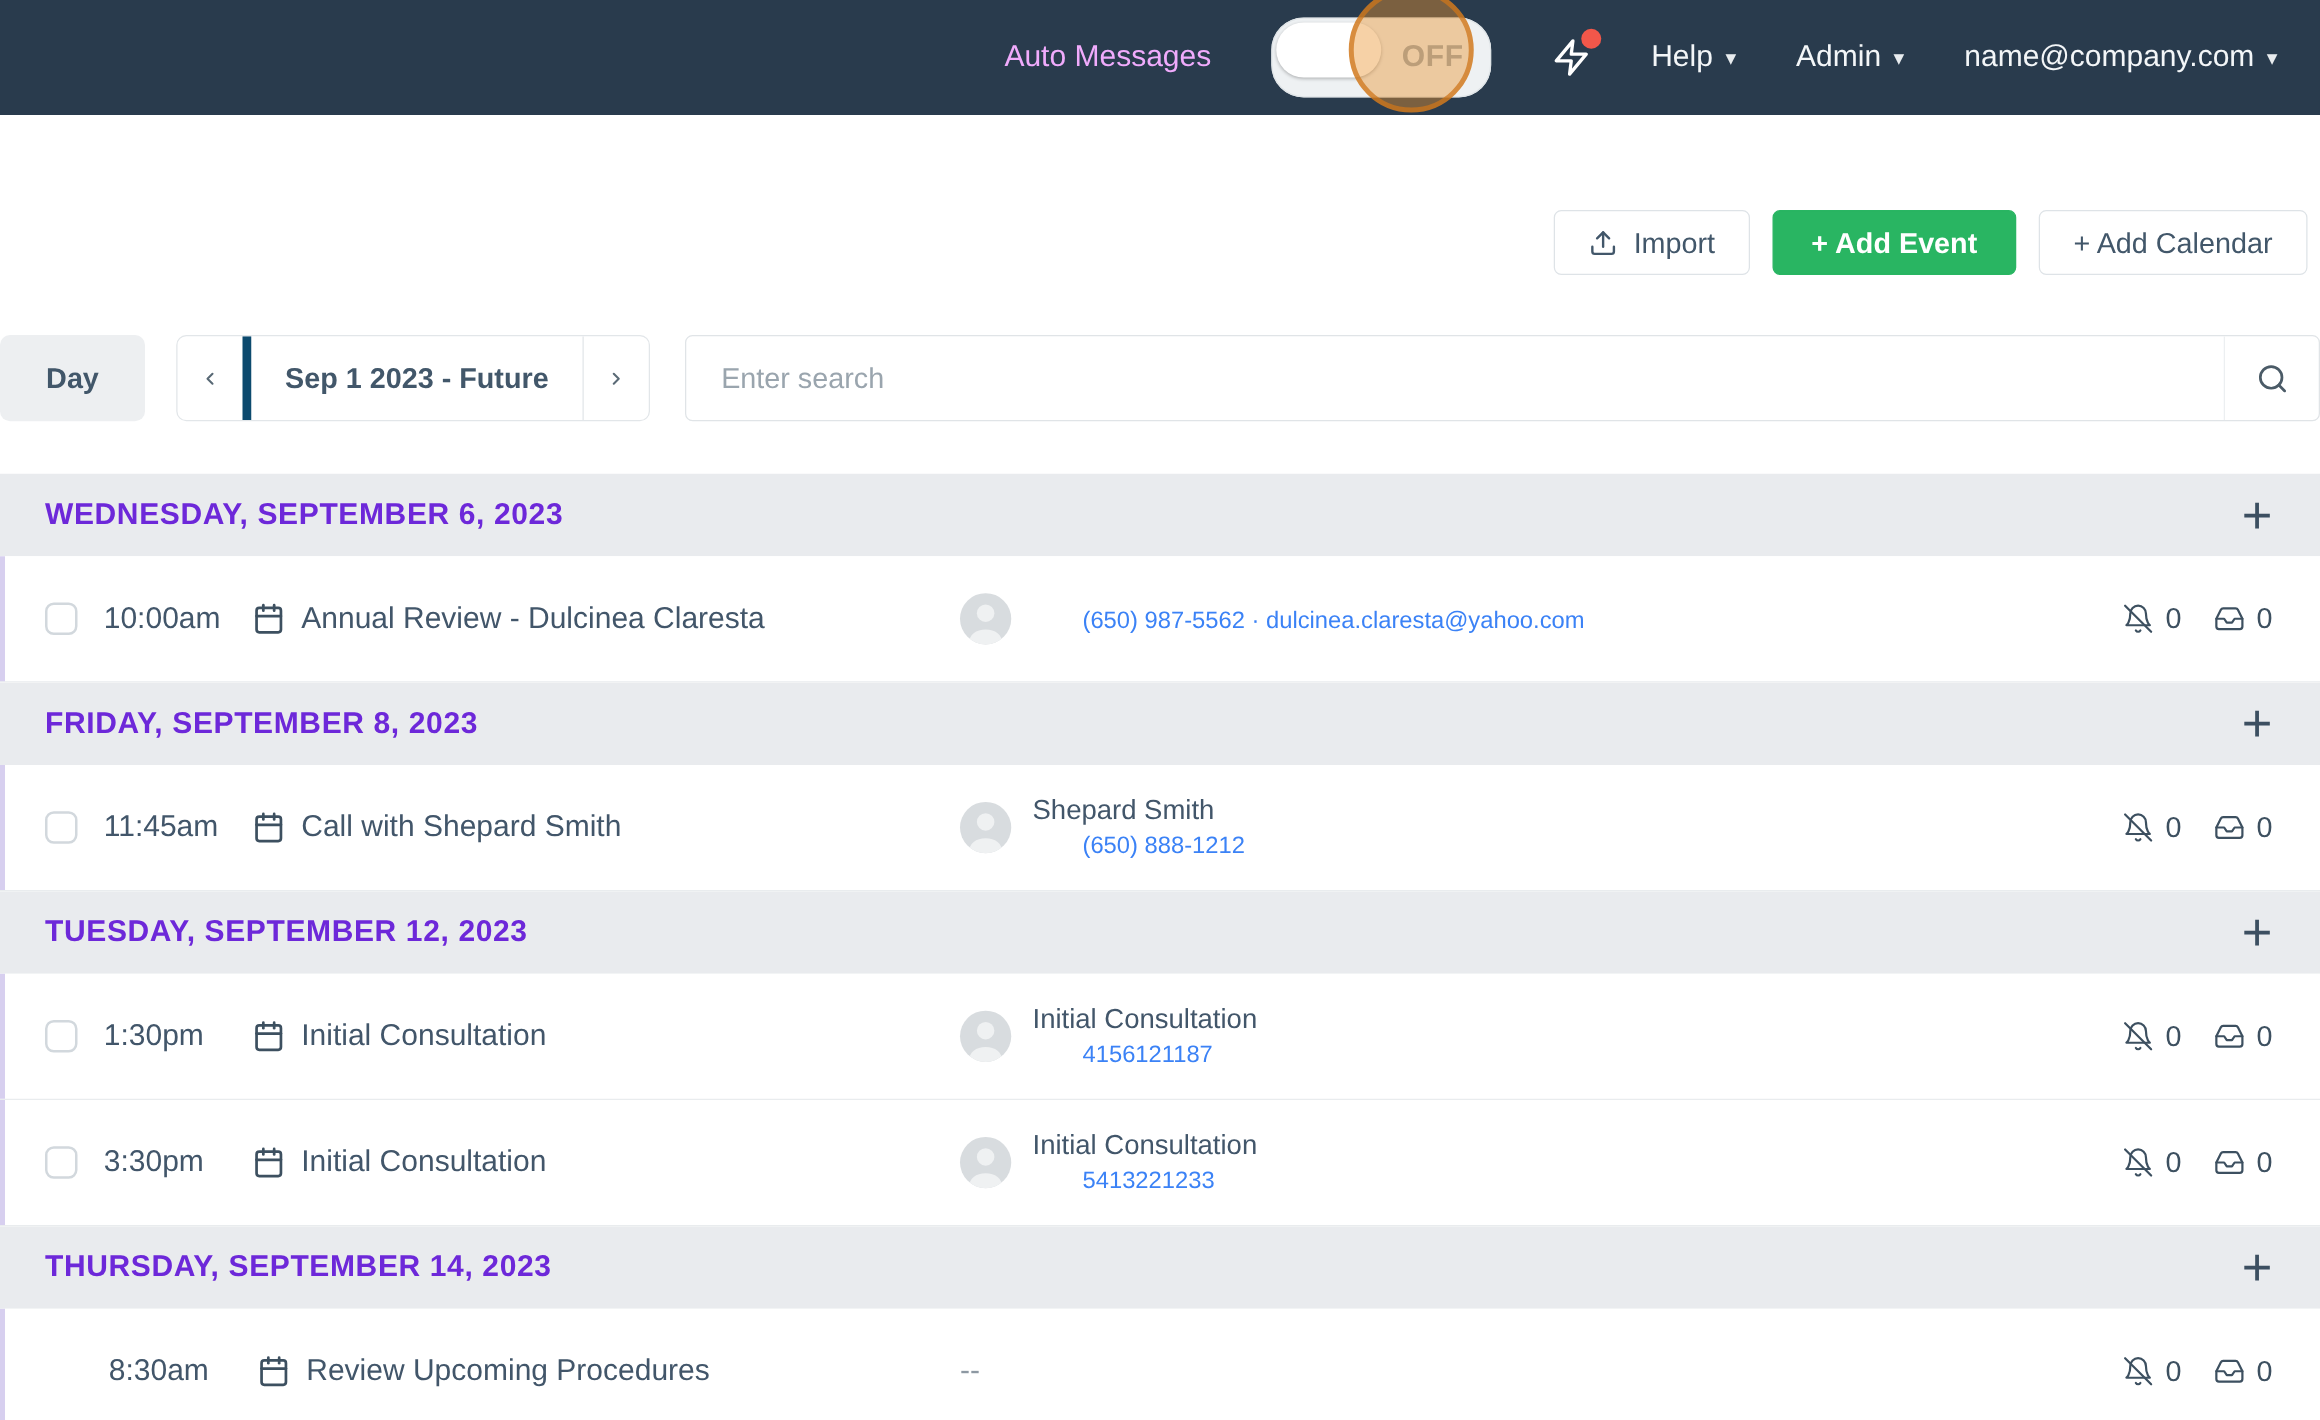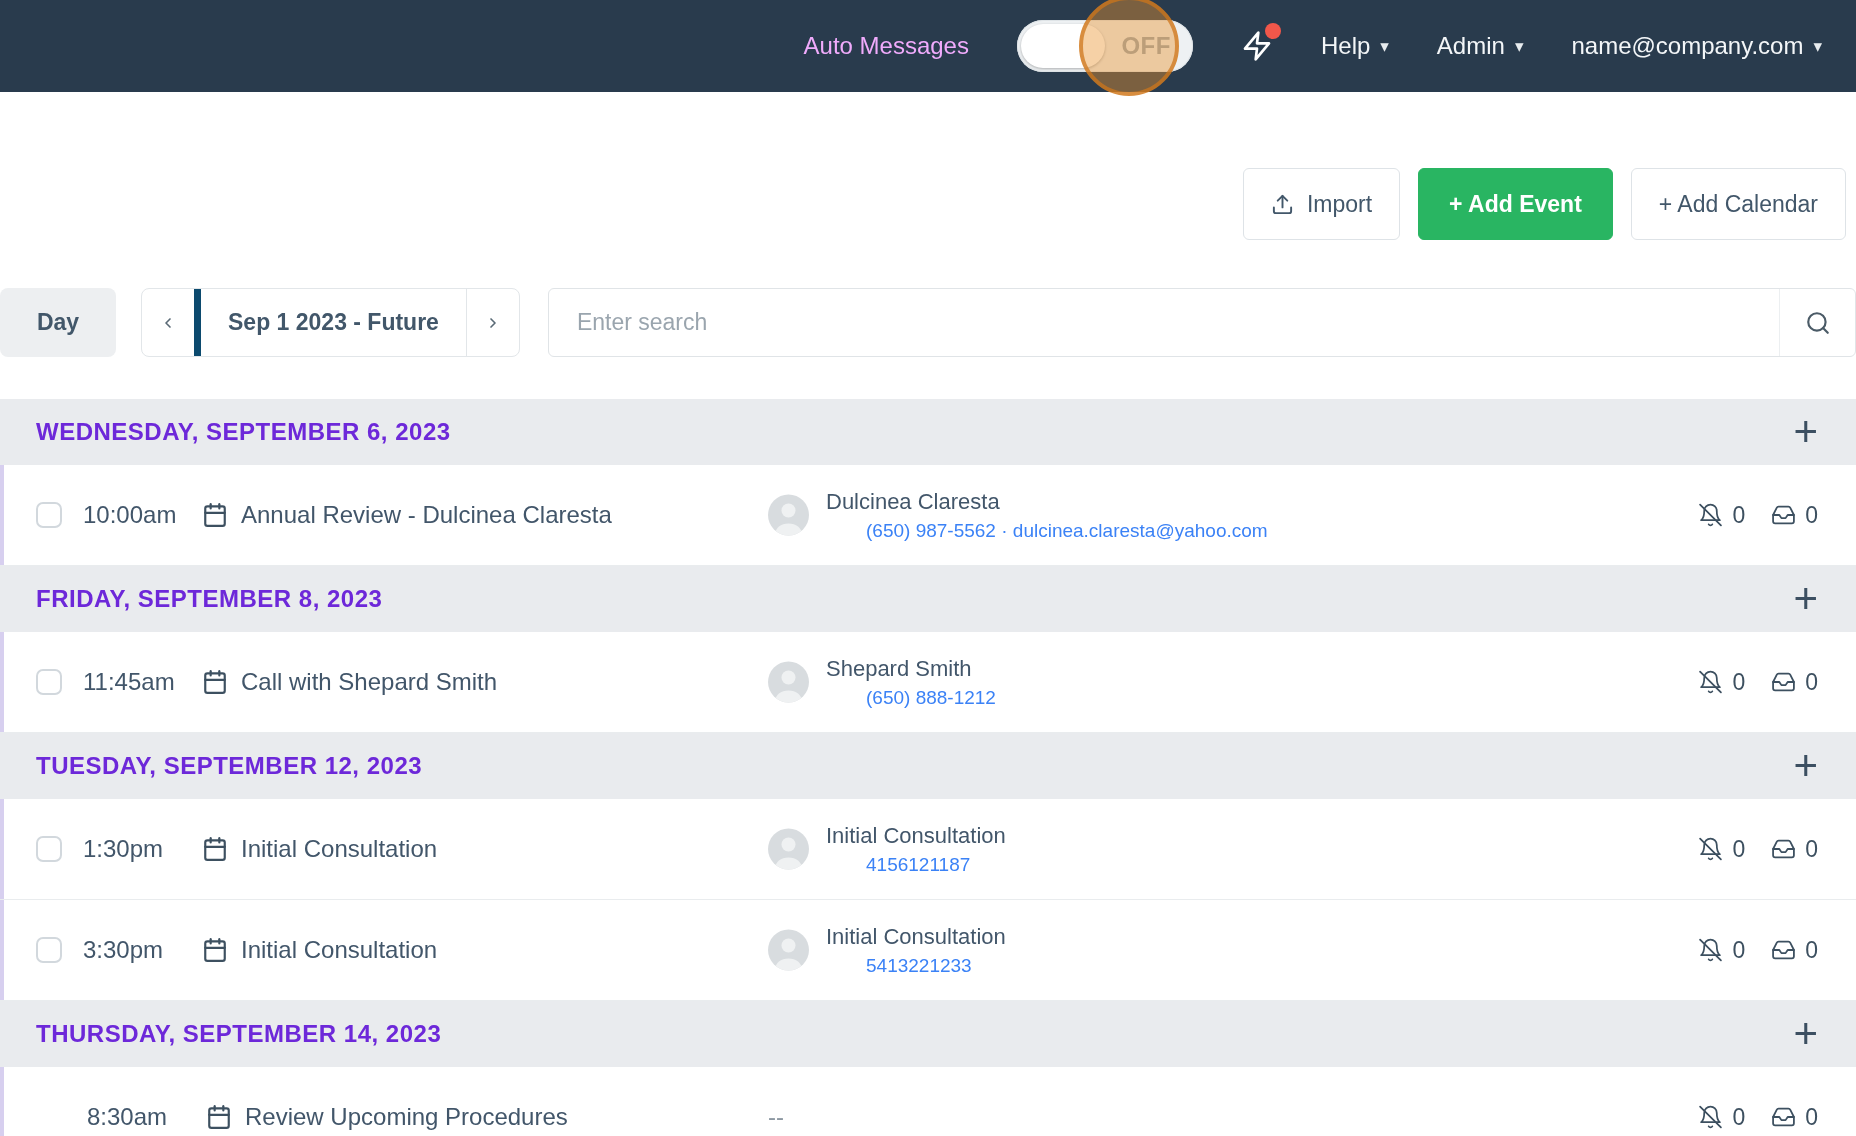--- a/index.html
+++ b/index.html
@@ -15,38 +15,38 @@
   body{
     width:1856px;height:1136px;overflow:hidden;background:#fff;
     font-family:"Liberation Sans", sans-serif;color:#42566a;
   }
   
   .topbar{
     height:92px;background:var(--topbar-bg);display:flex;align-items:center;
     justify-content:flex-end;padding-right:34px;gap:48px;
   }
   .tb-label{color:#f0abfc;font-size:24px;}
-  .toggle{position:relative;width:176px;height:52px;background:#eef1f3;border-radius:26px;
+  .toggle{position:relative;width:176px;height:64px;background:#eef1f3;border-radius:26px;
     box-shadow:inset 0 0 0 1px #dfe4e7;cursor:pointer;flex:none;}
   .toggle .knob{position:absolute;left:4px;top:4px;width:84px;height:44px;background:#fff;
     border-radius:22px;box-shadow:0 1px 3px rgba(0,0,0,.28);}
   .toggle .state{position:absolute;right:22px;top:50%;transform:translateY(-50%);
     color:#9aa6b0;font-weight:700;font-size:24px;letter-spacing:.5px;}
   .click-highlight{position:absolute;width:100px;height:100px;left:62px;top:-24px;border-radius:50%;
     background:rgba(233,148,48,.5);border:4px solid var(--highlight-orange);
     opacity:.85;pointer-events:none;}
   .zap-wrap{position:relative;cursor:pointer;display:flex;align-items:center;}
   .zap-dot{position:absolute;top:-7px;right:-8px;width:16px;height:16px;border-radius:50%;
     background:var(--notification-red);}
   .menu-item{display:flex;align-items:center;gap:10px;color:#f3f6f8;font-size:24px;cursor:pointer;}
   .caret{font-size:17px;line-height:1;opacity:.95;}
   
   .toolbar-row{display:flex;justify-content:flex-end;align-items:center;gap:18px;
     padding:76px 10px 0 0;}
-  .btn{height:72px;display:flex;align-items:center;gap:13px;padding:0 27px;background:#fff;
+  .btn{height:52px;display:flex;align-items:center;gap:13px;padding:0 27px;background:#fff;
     border:1px solid #dee3e7;border-radius:6px;color:#42576a;font-size:23px;cursor:pointer;}
   .btn-green{background:var(--add-event-green);border:1px solid var(--add-event-green);
     color:#fff;padding:0 30px;font-weight:700;}
   
   .filter-row{display:flex;align-items:center;margin-top:48px;}
   .day-btn{width:116px;height:69px;background:#edeff1;border-radius:8px;display:flex;
     align-items:center;justify-content:center;font-size:23px;font-weight:700;color:#42576a;
     cursor:pointer;flex:none;}
   .date-nav{display:flex;align-items:stretch;height:69px;margin-left:25px;background:#fff;
     border:1px solid #e2e6e9;border-radius:8px;overflow:hidden;flex:none;}
@@ -201,21 +201,20 @@
       </span>
       <span class="ev-title">Annual Review - Dulcinea Claresta</span>
       <div class="contact">
         <span class="avatar">
           <svg width="41" height="41" viewBox="0 0 41 41">
               <circle cx="20.5" cy="16" r="7" fill="#eff1f2"></circle>
               <path d="M7 41c0-8 6-12 13.5-12S34 33 34 41z" fill="#eff1f2"></path>
             </svg>
         </span>
         <div>
-          <span class="contact-name">Dulcinea Claresta</span>
           <span class="contact-detail">(650) 987-5562 · dulcinea.claresta@yahoo.com</span>
         </div>
       </div>
       <div class="row-stats">
         <span class="stat">
           <span class="icon">
             <svg width="25" height="25" viewBox="0 0 24 24" fill="none" stroke="#3d5060" stroke-width="1.7" stroke-linecap="round" stroke-linejoin="round">
                 <path d="M13.73 21a2 2 0 0 1-3.46 0"></path>
                 <path d="M18 8A6 6 0 0 0 6 8c0 7-3 9-3 9h18s-3-2-3-9"></path>
                 <line x1="2" y1="2" x2="22" y2="22"></line>

